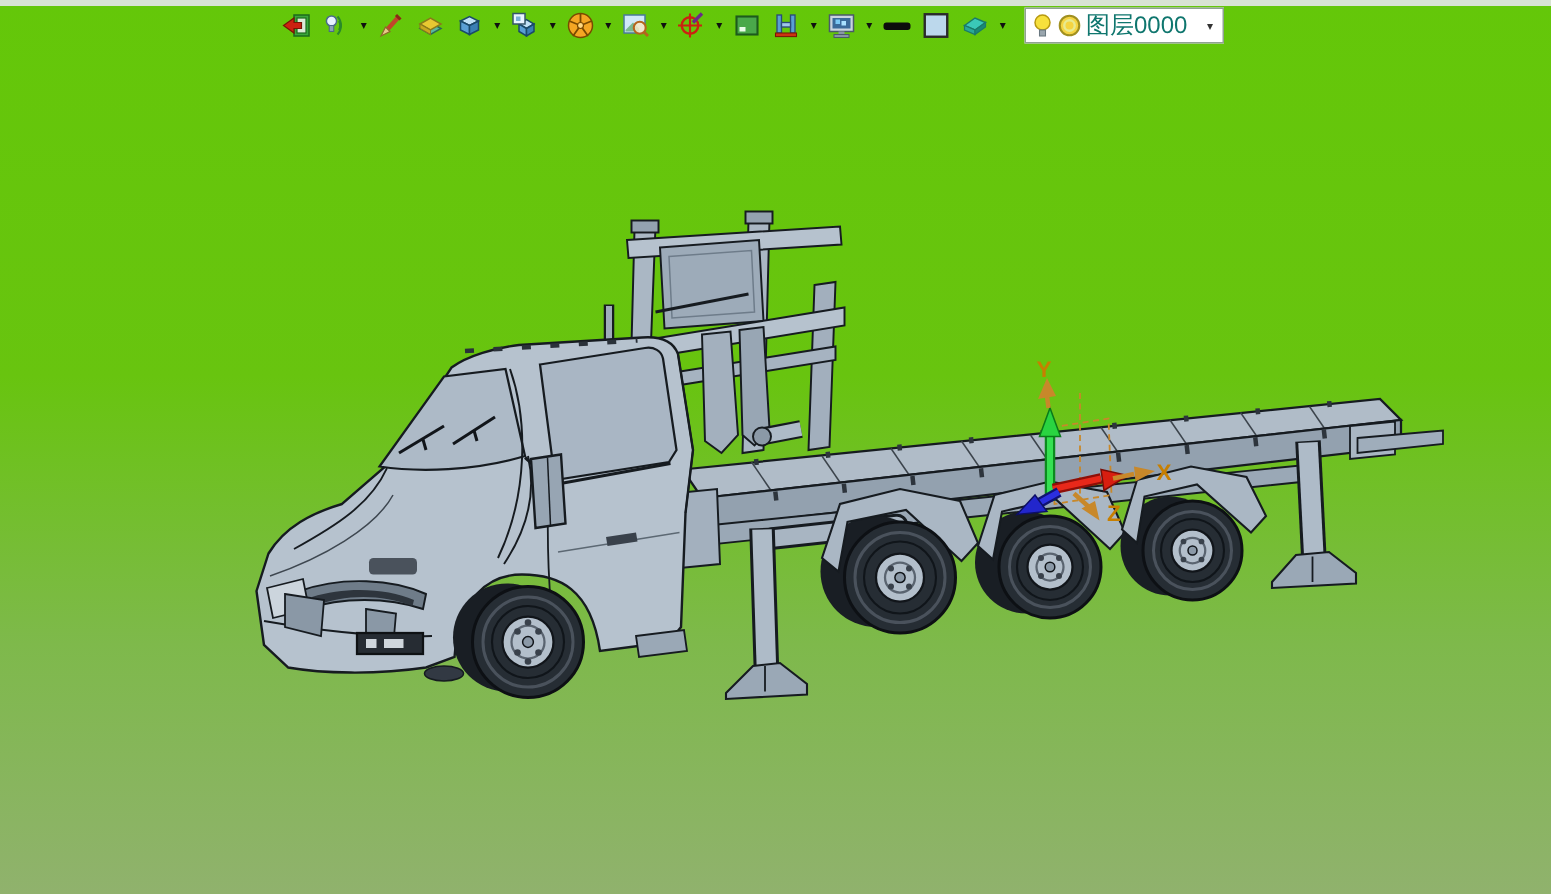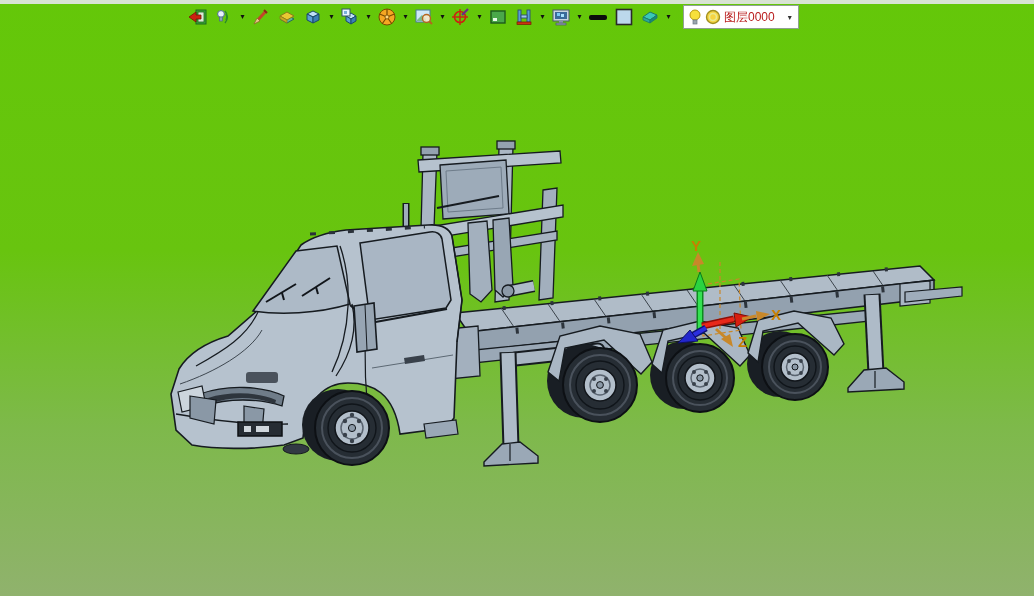--- a/index.html
+++ b/index.html
@@ -5,21 +5,21 @@
   html,body{margin:0;padding:0;}
   body{font-family:"Liberation Sans","DejaVu Sans",sans-serif;}
   .stage{position:relative;width:1034px;height:596px;overflow:hidden;
          background:linear-gradient(180deg,#64c709 0%,#68c40f 42%,#7eb94b 72%,#90b26d 100%);}
   .top-strip{position:absolute;left:0;top:0;width:1034px;height:4px;background:#d8e3d3;}
   .toolbar{position:absolute;left:186px;top:4px;height:26px;display:flex;align-items:center;gap:2px;}
   .tb-btn{width:24px;height:24px;display:flex;align-items:center;justify-content:center;cursor:pointer;}
   .tb-caret{width:9px;font-size:8px;line-height:24px;color:#101010;text-align:center;cursor:pointer;}
   .layer-combo{margin-left:8px;height:20px;background:#ffffff;border:1px solid #90a292;
                display:flex;align-items:center;gap:3px;padding:1px 4px;cursor:pointer;}
-  .layer-combo .combo-label{font-size:12px;color:#b91c1c;white-space:nowrap;}
+  .layer-combo .combo-label{font-size:16px;color:#0f766e;white-space:nowrap;}
   .layer-combo .combo-caret{font-size:8px;color:#333;margin-left:10px;padding-right:2px;}
   svg{display:block;}
   .scene{position:absolute;left:0;top:0;}
   text.axis-label{font-family:"Liberation Sans",sans-serif;font-size:15px;font-weight:bold;}
 </style>
 </head>
 <body>
 
 <div class="stage">
 

